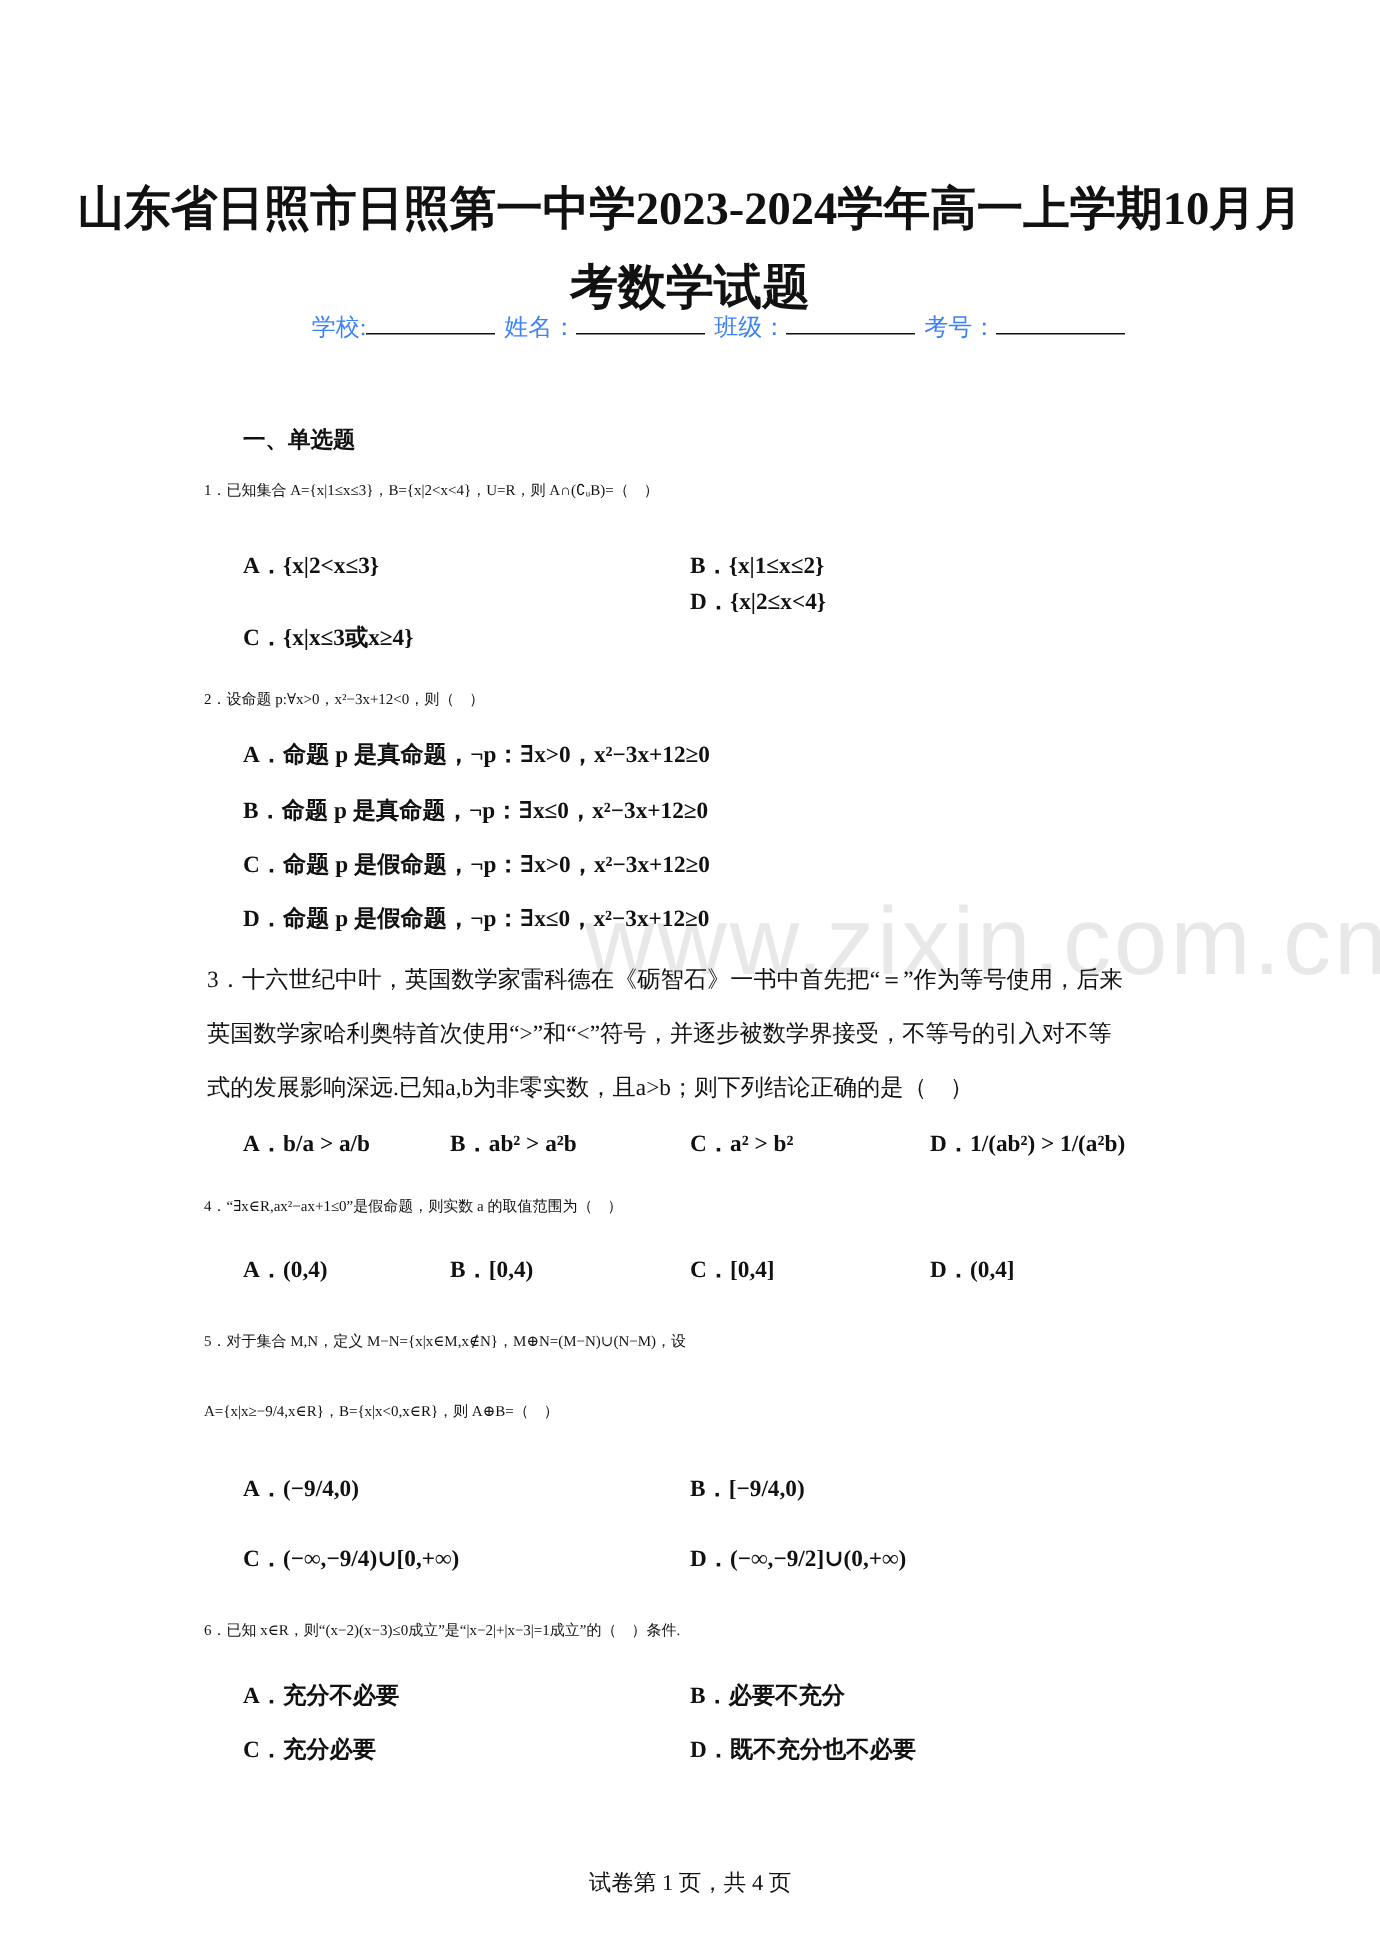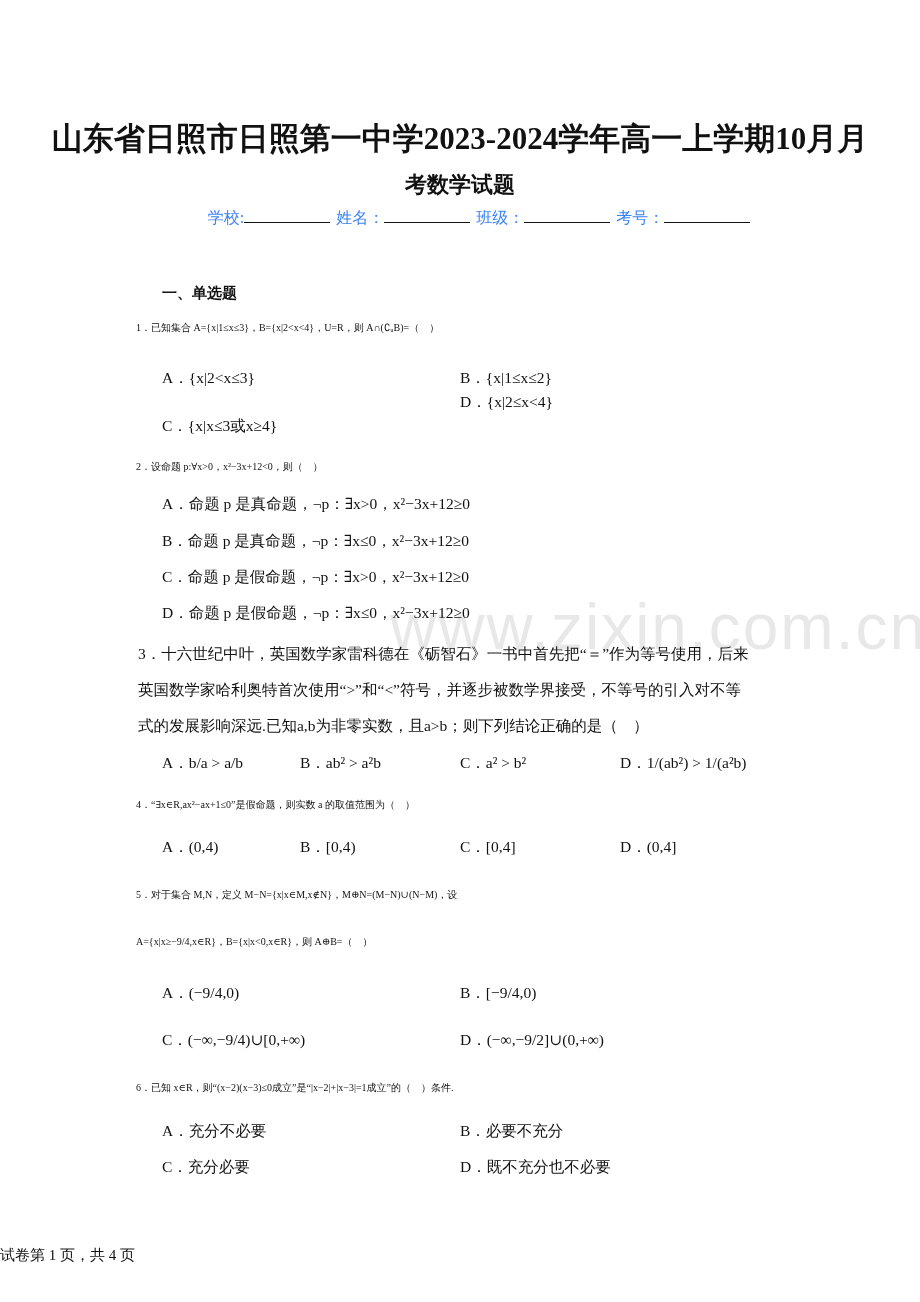--- a/index.html
+++ b/index.html
@@ -2,28 +2,28 @@
 <html><head>
 <meta charset="utf-8">
 <style>
   html, body { margin: 0; padding: 0; background: #ffffff; }
   body { width: 920px; height: 1302px; position: relative; overflow: hidden;
          font-family: "Liberation Serif", "DejaVu Serif", serif; color: #111; }
   .page { position: absolute; left: 0; top: 0; width: 920px; height: 1302px; }
   .title1 { position: absolute; top: 118px; left: 0; width: 920px; text-align: center;
             font-size: 31px; font-weight: bold; letter-spacing: 0px; }
   .title2 { position: absolute; top: 170px; left: 0; width: 920px; text-align: center;
-            font-size: 22px; font-weight: bold; }
+            font-size: 32px; font-weight: bold; }
   .info { position: absolute; top: 208px; left: 0; width: 920px; text-align: center; font-size: 16px; color: #3b82f6; padding-left: 20px; }
   .info .blank { display: inline-block; width: 86px; border-bottom: 1px solid #111; height: 14px; vertical-align: baseline; margin-right: 2px; }
   .sec { position: absolute; left: 138px; top: 284px; font-size: 15px; font-weight: bold; margin-left: 24px; }
   .q { position: absolute; left: 136px; font-size: 10px; line-height: 20px; white-space: nowrap; }
-  .opt { position: absolute; font-size: 15.5px; line-height: 20px; white-space: nowrap; }
+  .opt { position: absolute; font-size: 15.5px; line-height: 20px; white-space: nowrap; font-weight: bold; }
   .para { position: absolute; left: 138px; width: 650px; font-size: 15.5px; line-height: 36px; }
-  .footer { position: absolute; top: 1246px; left: 0; width: 920px; text-align: left; font-size: 15px; }
+  .footer { position: absolute; top: 1246px; left: 0; width: 920px; text-align: center; font-size: 15px; }
   .watermark { position: absolute; left: 390px; top: 590px; font-family: "Liberation Sans", sans-serif; font-size: 64px;
                color: rgba(190,190,190,0.35); letter-spacing: 2px; pointer-events: none; }
 </style>
 </head>
 <body>
 
 <div class="page">
 
   <div class="watermark">www.zixin.com.cn</div>
 

